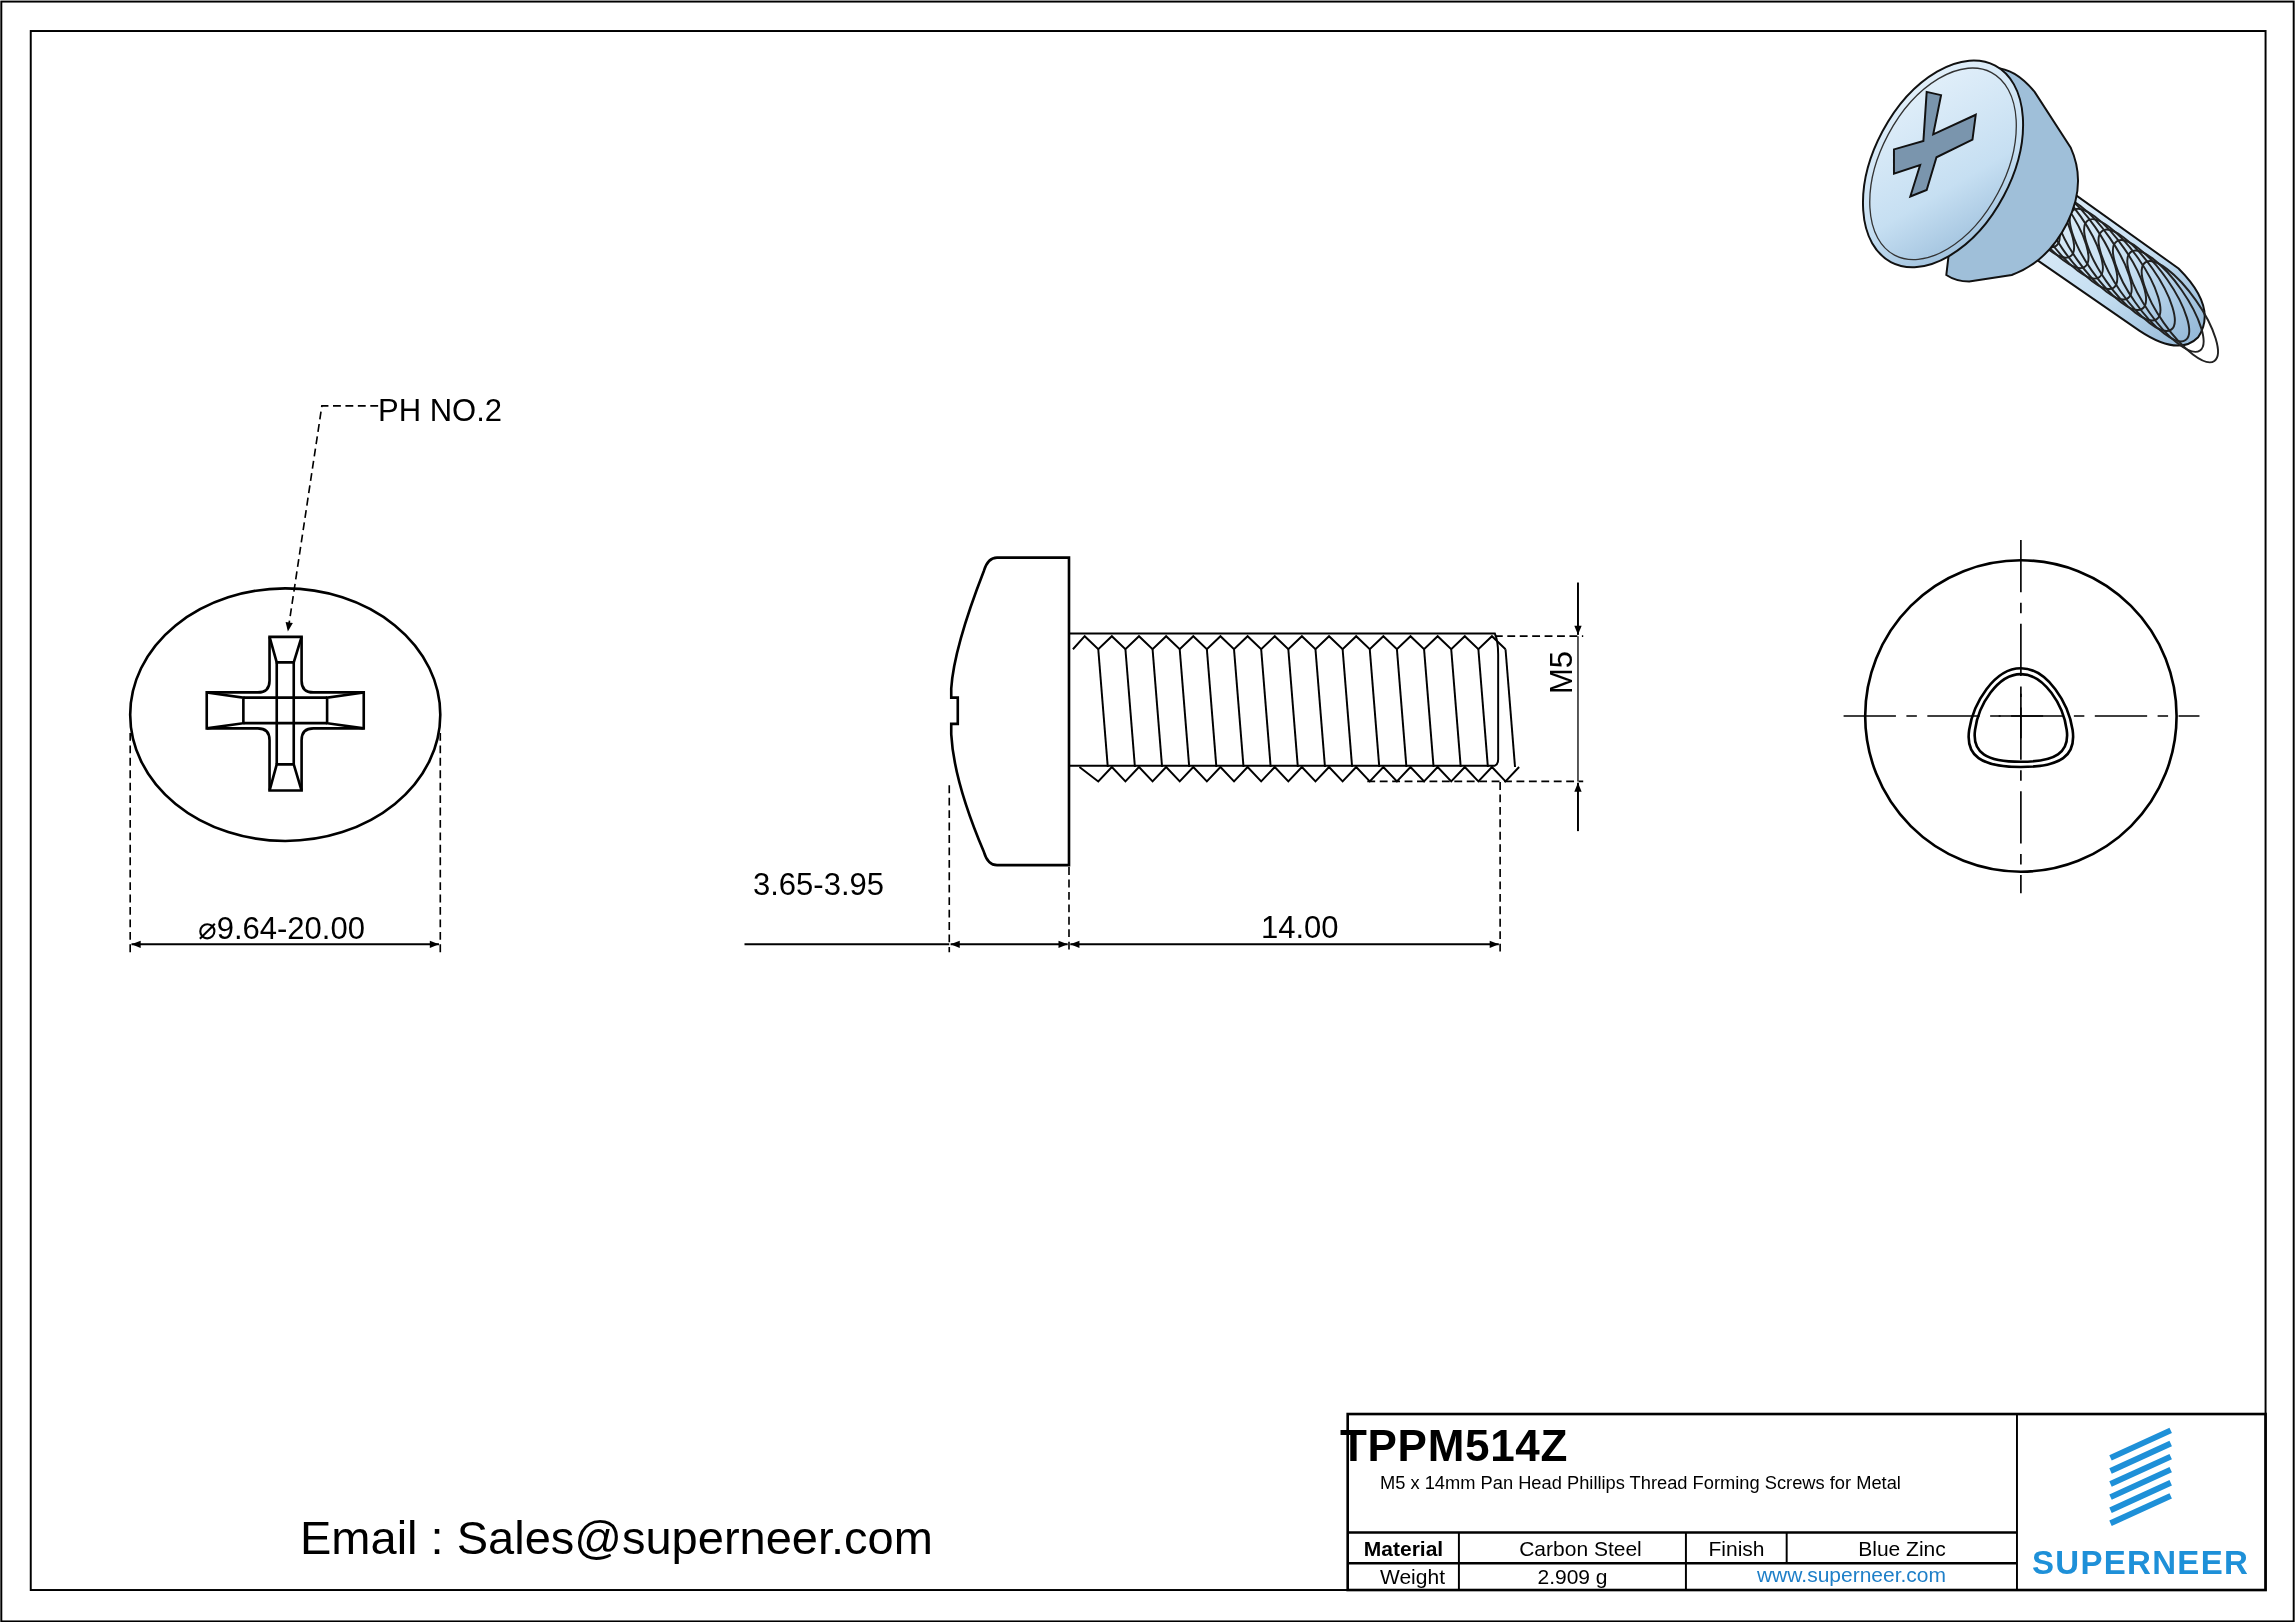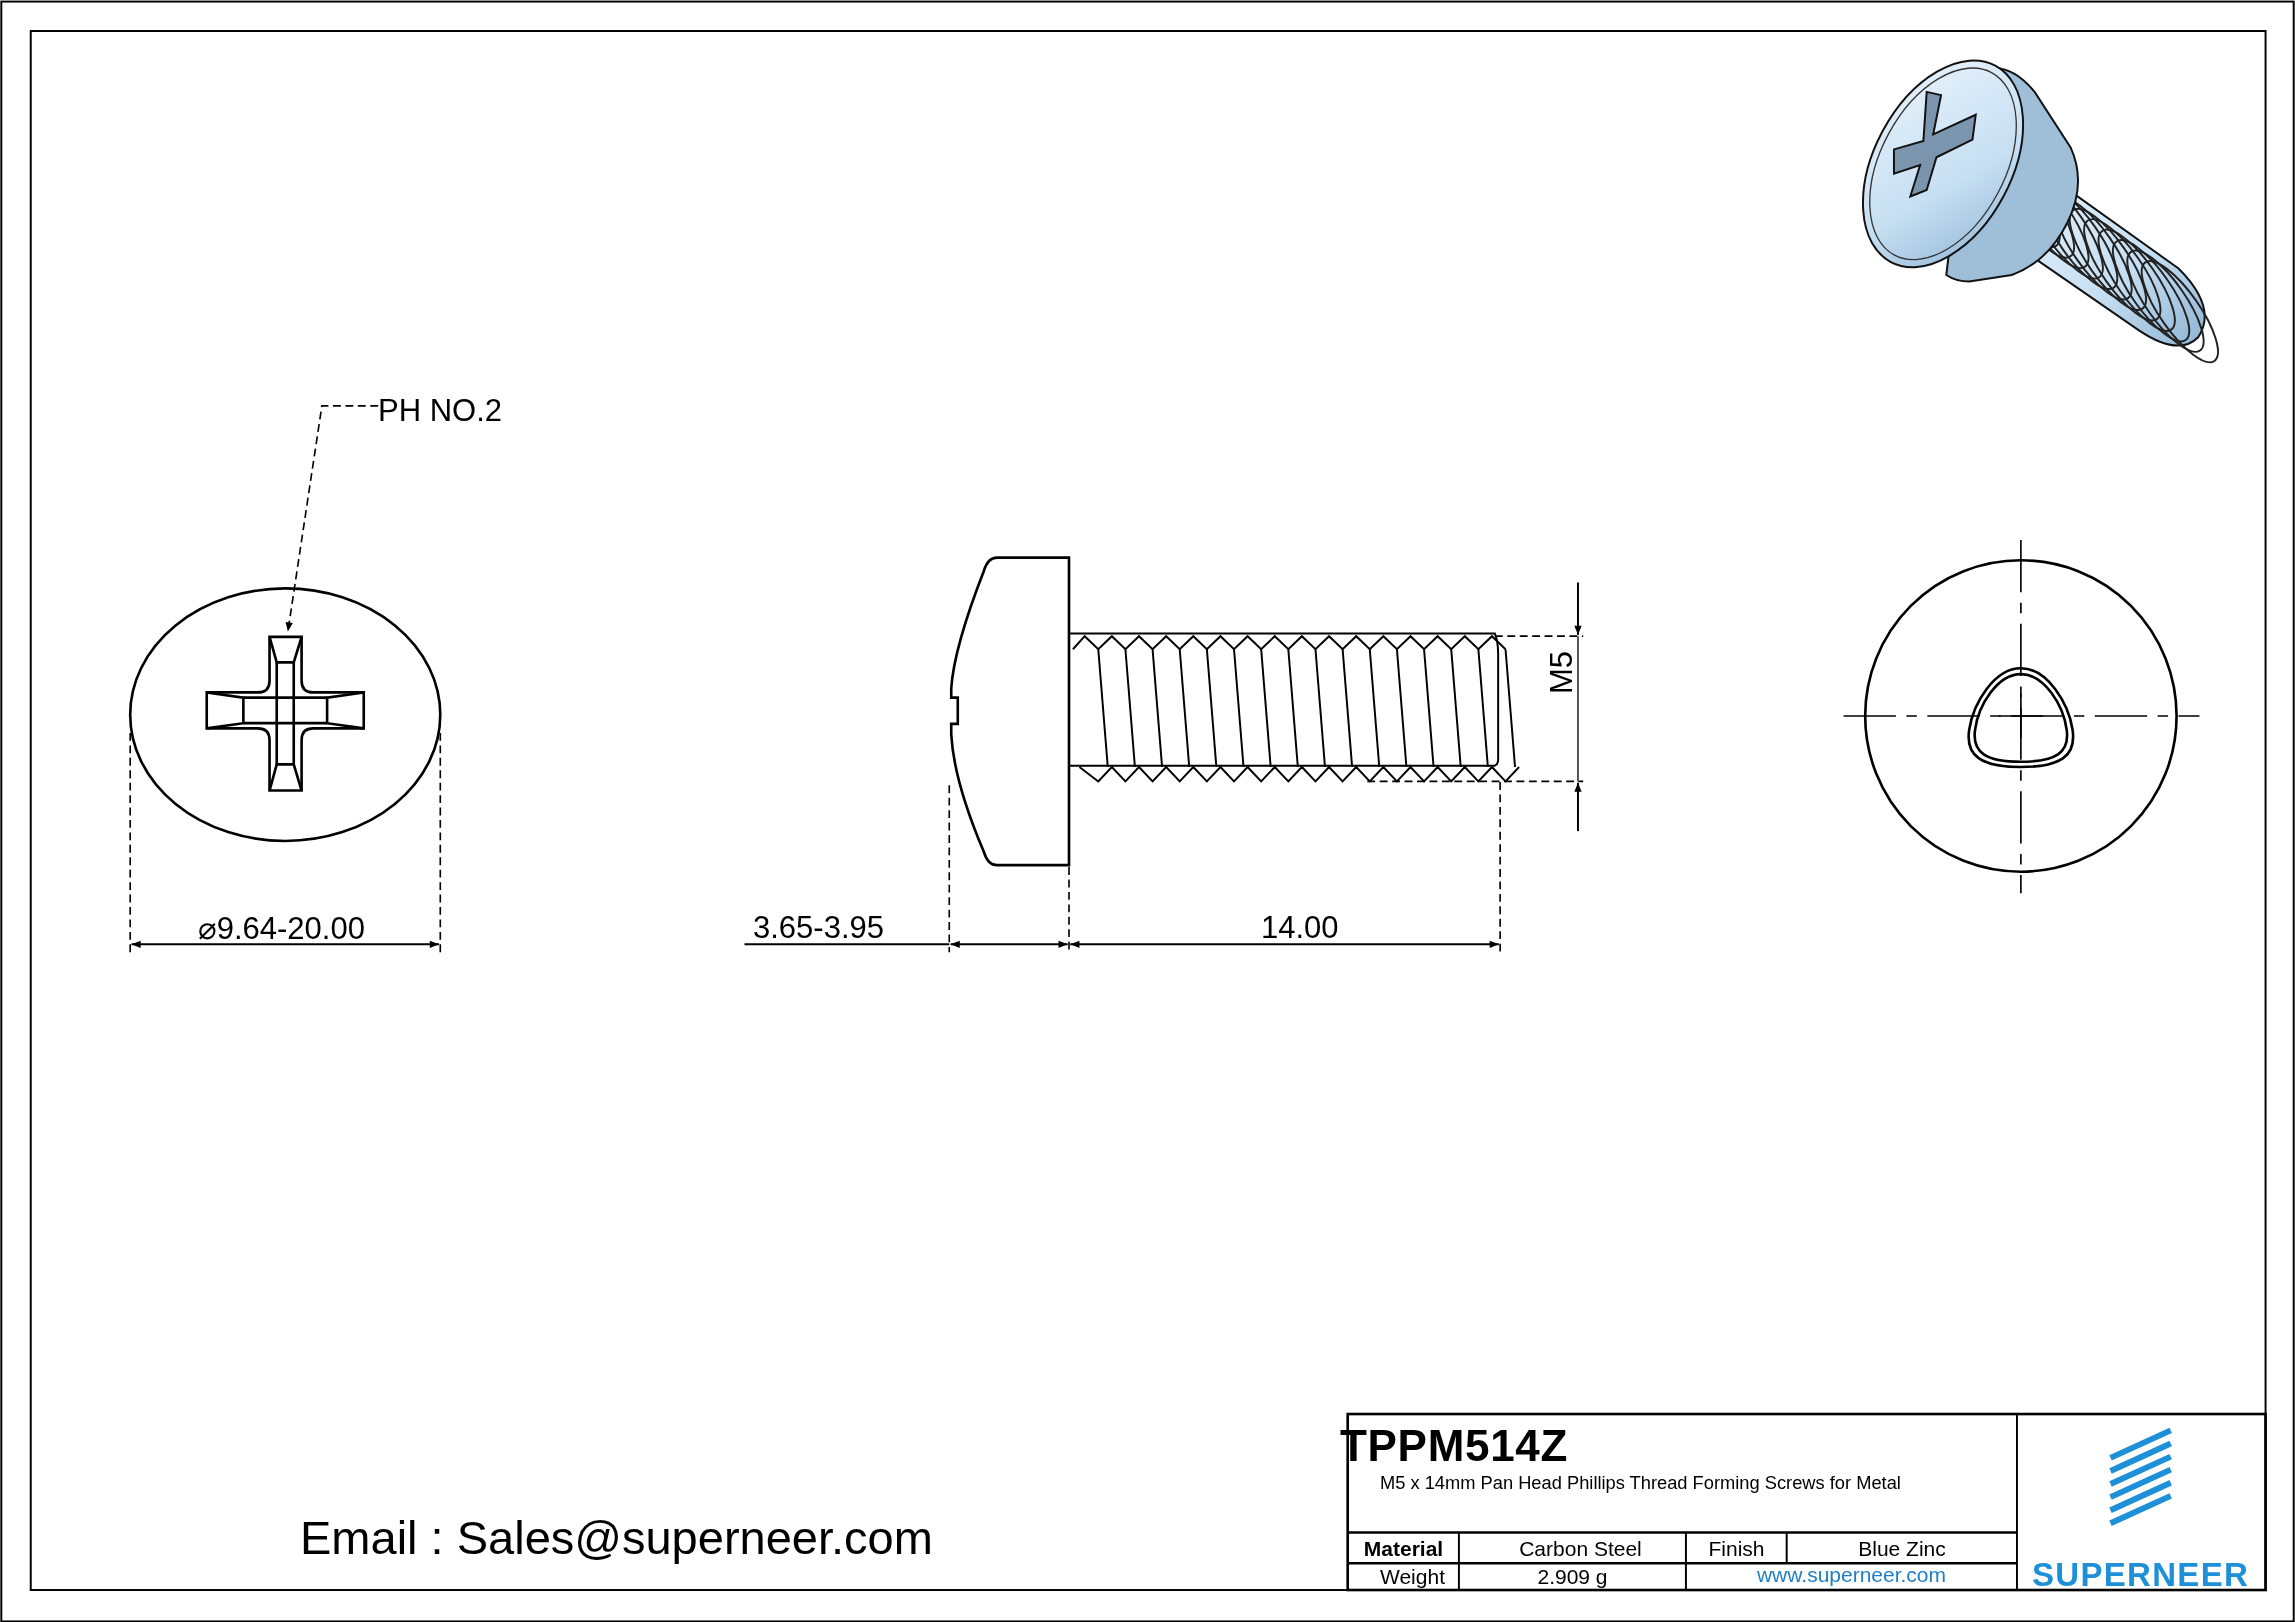--- a/index.html
+++ b/index.html
@@ -4,21 +4,21 @@
 <style>
   html,body{margin:0;padding:0;background:#fff;}
   body{width:2295px;height:1623px;position:relative;overflow:hidden;font-family:"Liberation Sans",sans-serif;color:#000;}
   .abs{position:absolute;}
   svg.drawing{position:absolute;left:0;top:0;}
   .dimtxt{font-family:"Liberation Sans",sans-serif;font-size:31px;}
   .tb-cell{position:absolute;display:flex;align-items:center;justify-content:center;font-size:21px;white-space:nowrap;}
   #part-no{position:absolute;left:1340px;top:1421px;font-size:44px;font-weight:bold;letter-spacing:0.7px;}
   #part-desc{position:absolute;left:1368px;top:1472px;font-size:18.3px;margin-left:12px;}
   #email{position:absolute;left:300px;top:1510px;font-size:47px;}
-  #brand{position:absolute;left:2032px;top:1544px;font-size:33px;font-weight:bold;color:#1e90d8;letter-spacing:1.3px;margin-top:12px;}
+  #brand{position:absolute;left:2032px;top:1544px;font-size:33px;font-weight:bold;color:#1e90d8;letter-spacing:1.3px;}
   #url{color:#1e7fc8;}
 </style>
 </head>
 <body>
 
 <svg class="drawing" width="2295" height="1623" viewBox="0 0 3508 2480">
   <defs>
     <marker id="arr" viewBox="0 0 10 10" refX="10" refY="5" markerWidth="28" markerHeight="14" markerUnits="userSpaceOnUse" orient="auto-start-reverse">
       <path d="M0,1 L10,5 L0,9 z" fill="#000"></path>
     </marker>
@@ -144,21 +144,21 @@
     <line x1="3226" y1="2328" x2="3318" y2="2286"></line>
   </g>
 </svg>
 
 <div class="abs dimtxt" style="left:378px;top:393px;">PH NO.2</div>
 
 <div class="abs dimtxt" style="left:198px;top:910px;">
   <span>⌀</span><span>9.64-20.00</span>
 </div>
 
-<div class="abs dimtxt" style="left:753px;top:910px;">3.65-3.95</div>
+<div class="abs dimtxt" style="left:753px;top:867px;">3.65-3.95</div>
 <div class="abs dimtxt" style="left:1261px;top:910px;">14.00</div>
 <div class="abs dimtxt" style="left:1544px;top:694px;transform:rotate(-90deg);transform-origin:left top;">M5</div>
 
 <div id="email">Email : Sales@superneer.com</div>
 
 <div id="part-no">TPPM514Z</div>
 <div id="part-desc">M5 x 14mm Pan Head Phillips Thread Forming Screws for Metal</div>
 
 <div class="tb-cell" style="left:1348px;top:1533px;width:111px;height:31px;font-weight:bold;">Material</div>
 <div class="tb-cell" style="left:1459px;top:1533px;width:227px;height:31px;padding-left:8px;">Carbon Steel</div>

